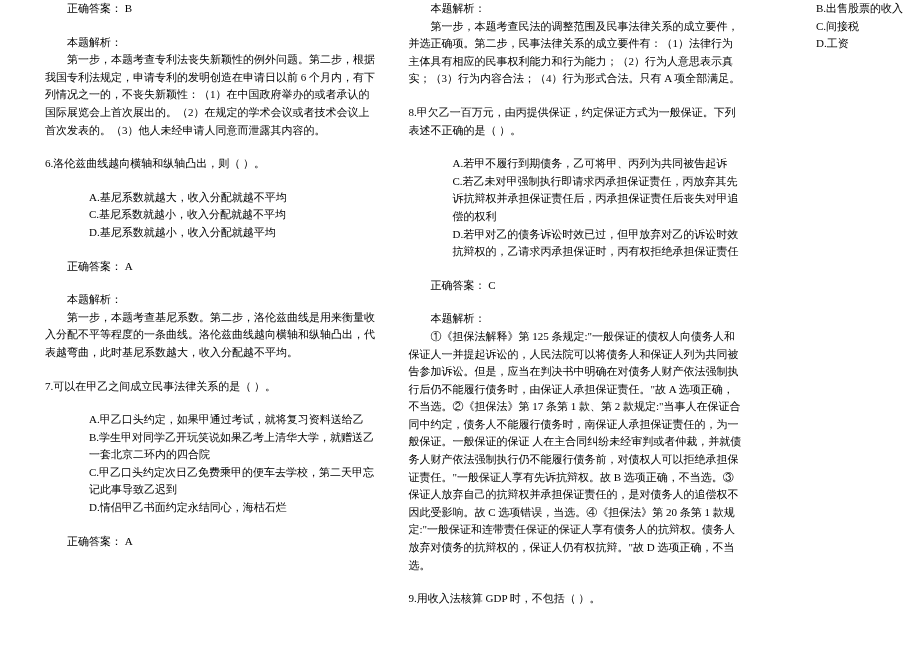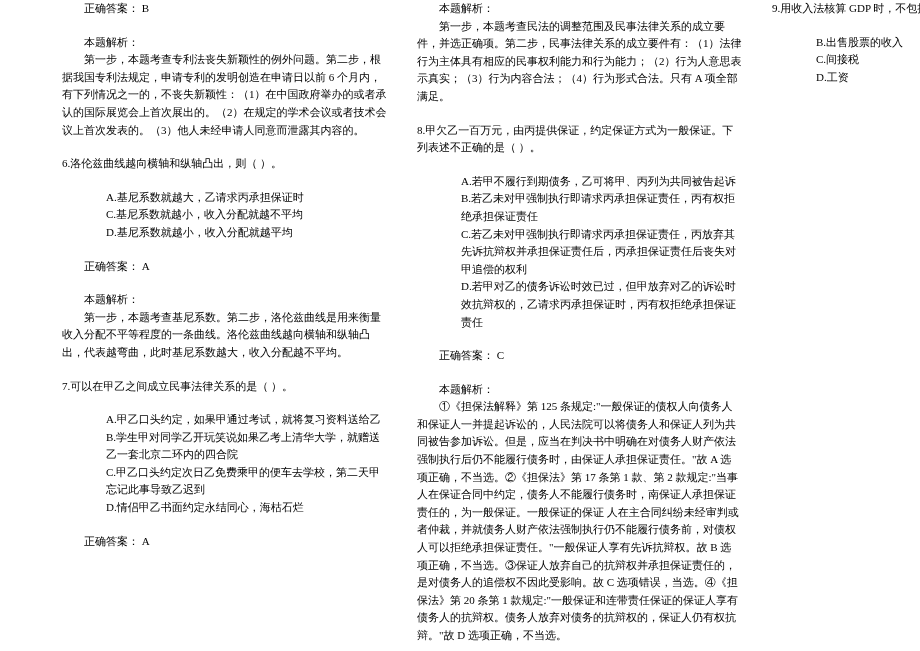--- a/index.html
+++ b/index.html
@@ -10,21 +10,21 @@
     font-size: 11px;
     color: #000;
     line-height: 1.6;
   }
   .page {
     width: 764px;
     height: 651px;
     column-count: 2;
     column-gap: 30px;
     column-fill: auto;
-    padding: 0 22px 0 62px;
+    padding: 0 22px 0 45px;
     box-sizing: border-box;
   }
   .block {
     break-inside: avoid-column;
     margin-bottom: 16px;
   }
   .indent {
     text-indent: 2em;
   }
   .answer {
@@ -55,21 +55,21 @@
   </div>
   <div class="block">
     <div class="indent">本题解析：</div>
     <div class="indent">第一步，本题考查专利法丧失新颖性的例外问题。第二步，根据我国专利法规定，申请专利的发明创造在申请日以前 6 个月内，有下列情况之一的，不丧失新颖性：（1）在中国政府举办的或者承认的国际展览会上首次展出的。（2）在规定的学术会议或者技术会议上首次发表的。（3）他人未经申请人同意而泄露其内容的。</div>
   </div>
 
   <div class="block q">
     <div>6.洛伦兹曲线越向横轴和纵轴凸出，则（ ）。</div>
   </div>
   <div class="block options">
-    <span>A.基尼系数就越大，乙请求丙承担保证时</span>
+    <span>A.基尼系数就越大，收入分配就越不平均</span>
     <span>C.基尼系数就越小，收入分配就越不平均</span>
     <span>D.基尼系数就越小，收入分配就越平均</span>
   </div>
   <div class="block">
     <div class="answer">
       <span>正确答案：</span>
       <span>A</span>
     </div>
   </div>
   <div class="block">
@@ -95,21 +95,20 @@
   <div class="block">
     <div class="indent">本题解析：</div>
     <div class="indent">第一步，本题考查民法的调整范围及民事法律关系的成立要件，并选正确项。第二步，民事法律关系的成立要件有：（1）法律行为主体具有相应的民事权利能力和行为能力；（2）行为人意思表示真实；（3）行为内容合法；（4）行为形式合法。只有 A 项全部满足。</div>
   </div>
 
   <div class="block q">
     <div>8.甲欠乙一百万元，由丙提供保证，约定保证方式为一般保证。下列表述不正确的是（ ）。</div>
   </div>
   <div class="block options">
     <span>A.若甲不履行到期债务，乙可将甲、丙列为共同被告起诉</span>
-    <span>B.若乙未对甲强制执行即请求丙承担保证责任，丙有权拒绝承担保证责任</span>
     <span>C.若乙未对甲强制执行即请求丙承担保证责任，丙放弃其先诉抗辩权并承担保证责任后，丙承担保证责任后丧失对甲追偿的权利</span>
     <span>D.若甲对乙的债务诉讼时效已过，但甲放弃对乙的诉讼时效抗辩权的，乙请求丙承担保证时，丙有权拒绝承担保证责任</span>
   </div>
   <div class="block">
     <div class="answer">
       <span>正确答案：</span>
       <span>C</span>
     </div>
   </div>
   <div class="block">

